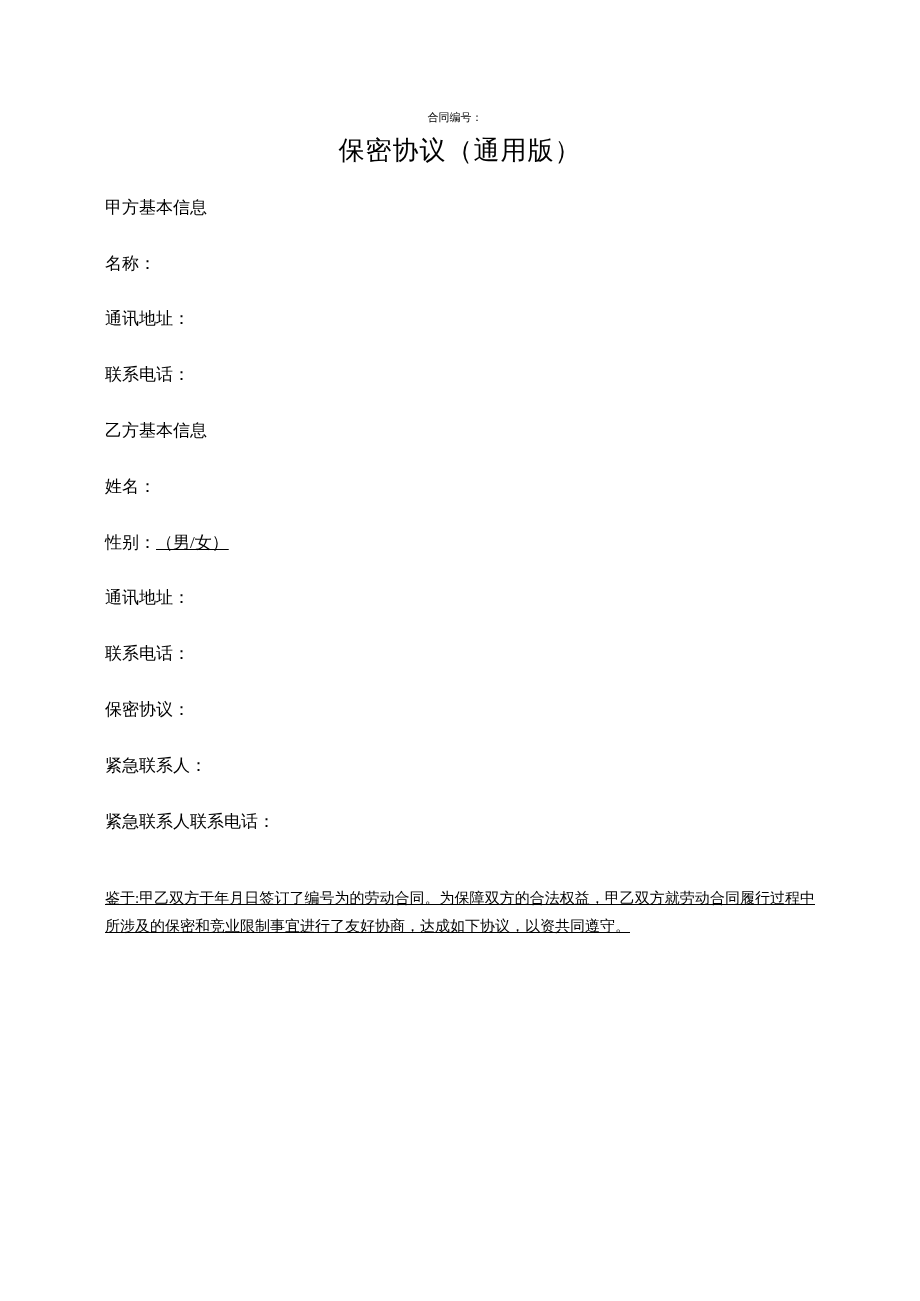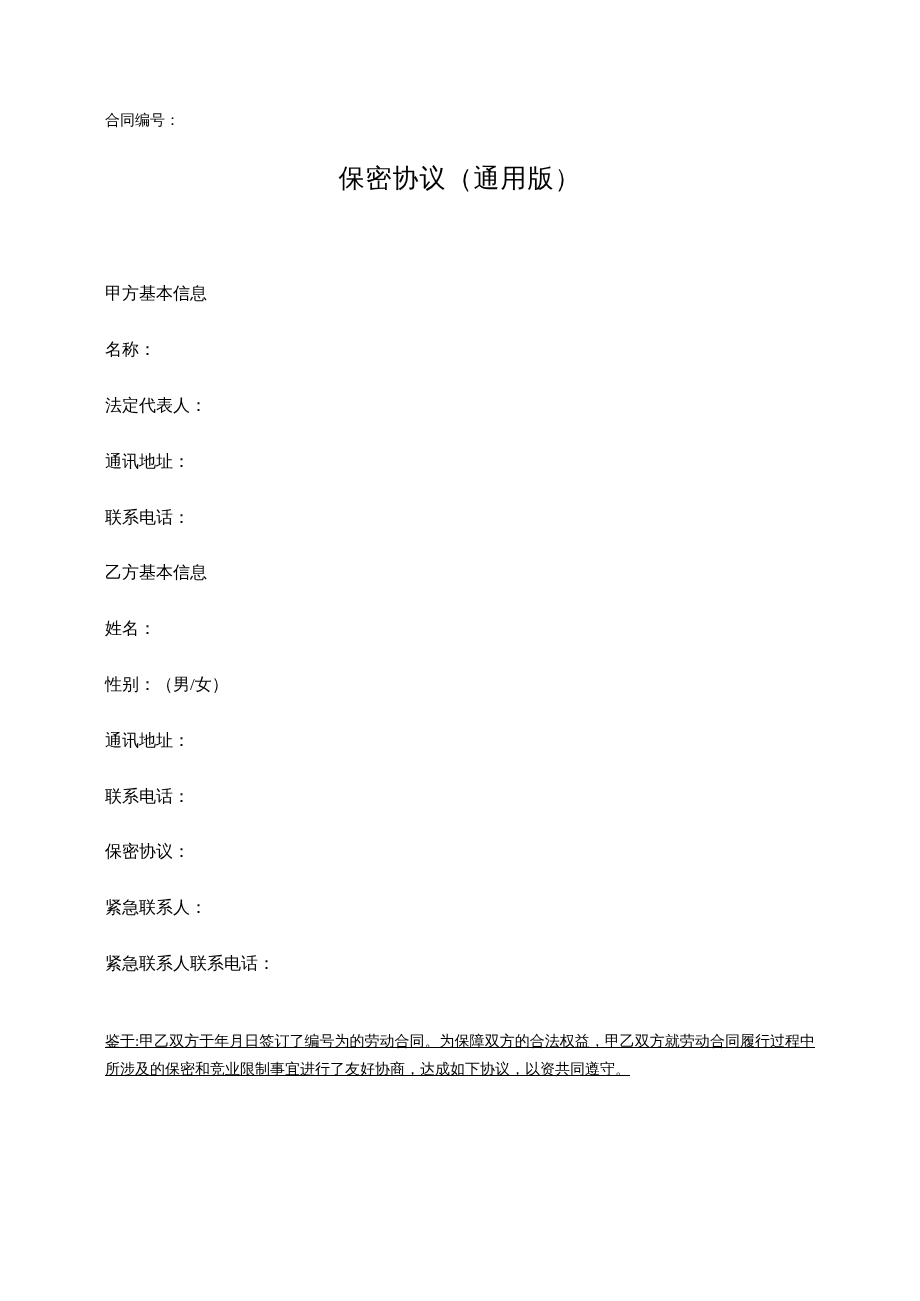--- a/index.html
+++ b/index.html
@@ -10,60 +10,60 @@
     font-family: "SimSun", "宋体", serif;
     color: #000000;
     font-size: 15px;
     line-height: 1.4;
     position: relative;
   }
   .page {
     padding: 110px 105px 0 105px;
   }
   .contract-no {
-    text-align: left;
-    font-size: 15px;
-    margin-bottom: 30px;
+    text-align: center;
+    font-size: 11px;
+    margin-bottom: 8px;
     padding-right: 10px;
   }
   .title {
     text-align: center;
     font-size: 26px;
     font-weight: normal;
-    margin-bottom: 85px;
+    margin-bottom: 26px;
     letter-spacing: 1px;
   }
   .field {
     margin-bottom: 32px;
     font-size: 17px;
   }
   .section-gap {
   }
   .underline {
+    text-decoration: underline;
   }
   .para {
     font-size: 15px;
     line-height: 1.85;
     margin-top: 52px;
     text-align: justify;
     text-decoration: underline;
   }
 </style>
 </head>
 <body>
 
 <div class="page">
 
   <div class="contract-no">合同编号：</div>
 
   <h1 class="title">保密协议（通用版）</h1>
 
   <div class="field">甲方基本信息</div>
   <div class="field">名称：</div>
-  <div class="field">法定代表人：</div>
   <div class="field">通讯地址：</div>
   <div class="field">联系电话：</div>
 
   <div class="field section-gap">乙方基本信息</div>
   <div class="field">姓名：</div>
   <div class="field">
     <span>性别：</span><span class="underline">（男/女）</span>
   </div>
   <div class="field">通讯地址：</div>
   <div class="field">联系电话：</div>

